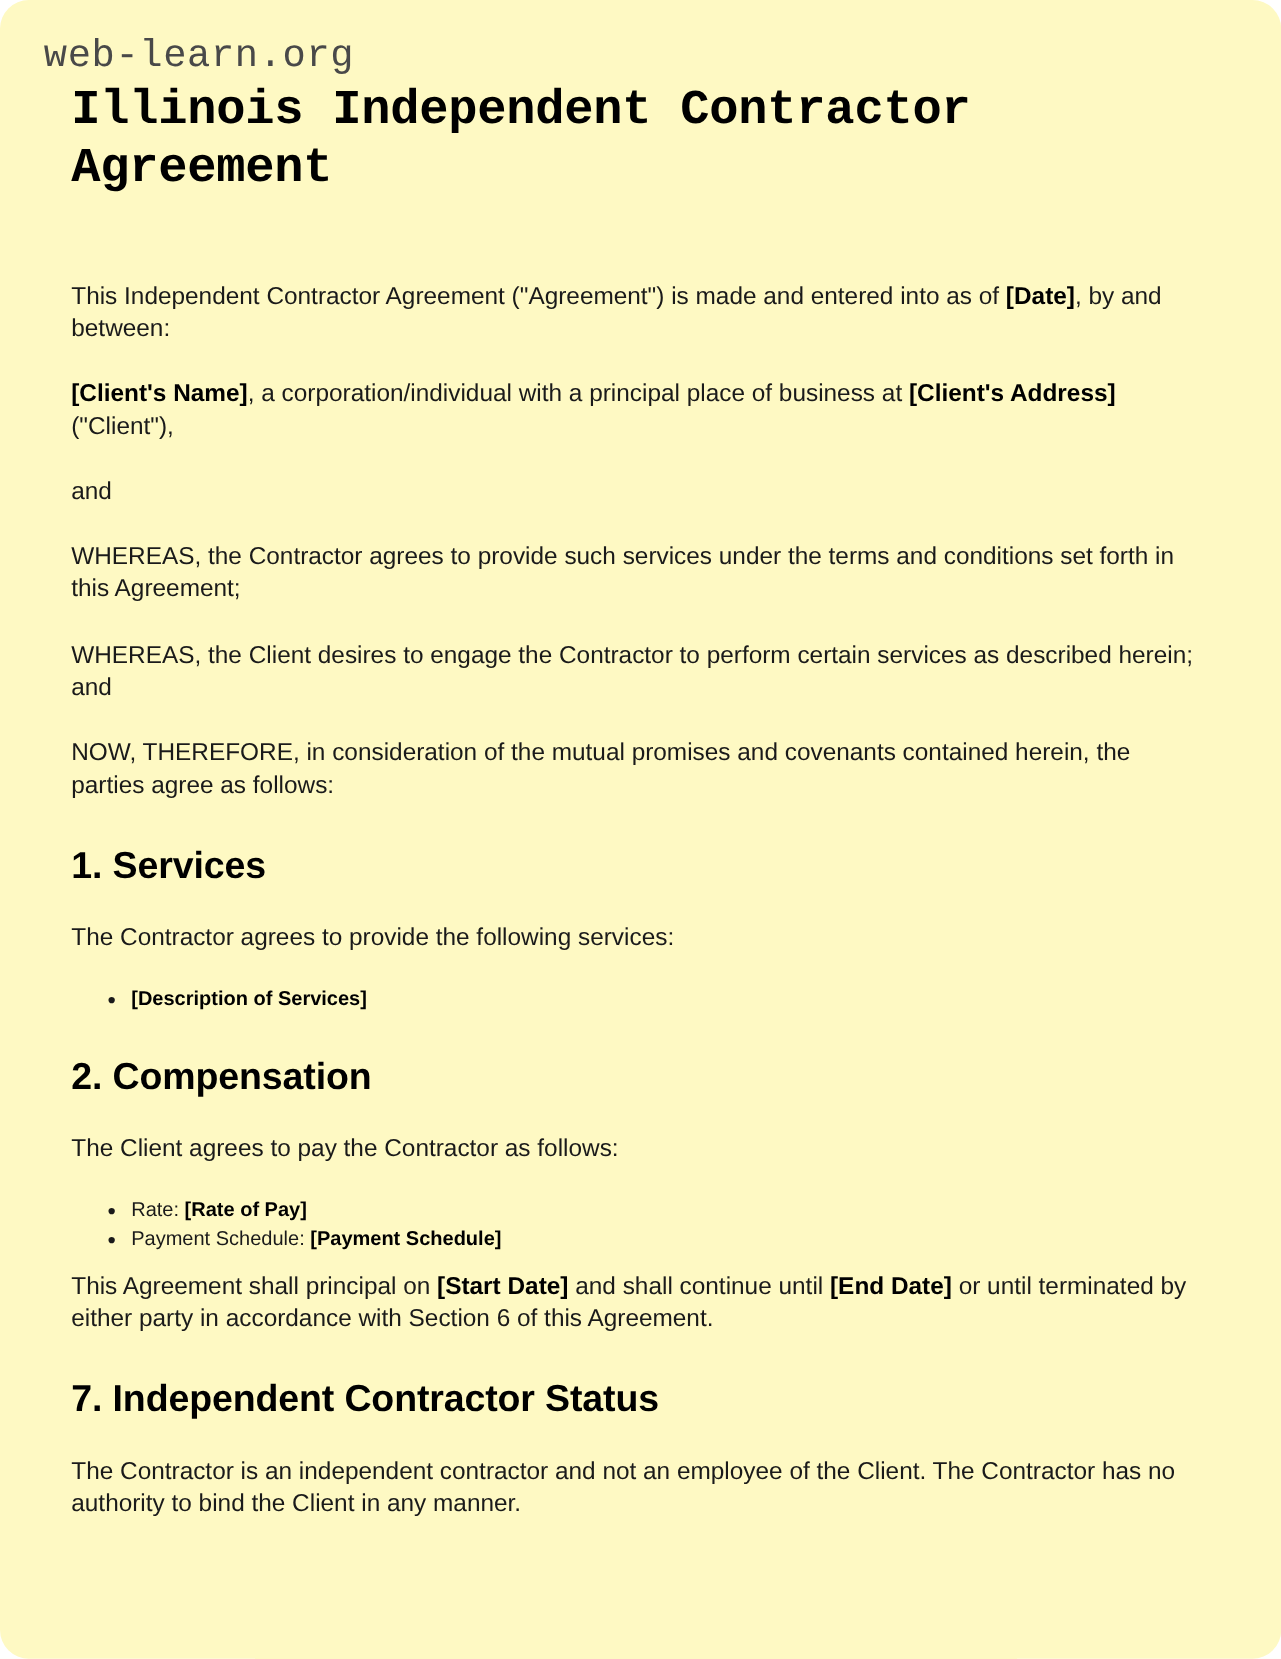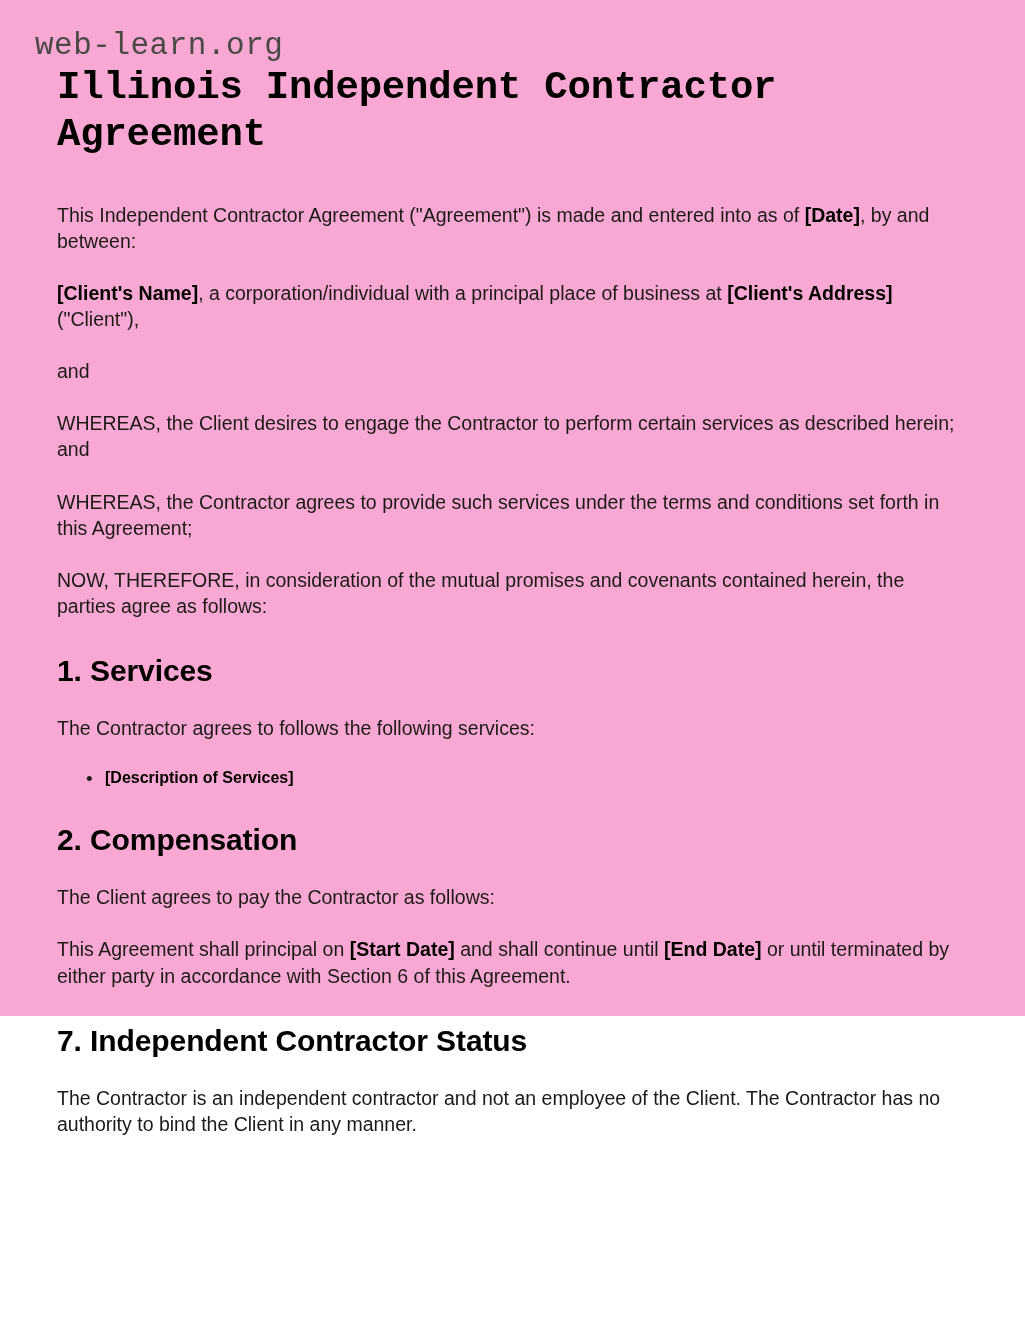--- a/index.html
+++ b/index.html
@@ -10,24 +10,25 @@
   body {
     width: 1025px;
     height: 1327px;
     font-family: "Liberation Sans", sans-serif;
     color: #1a1a1a;
     overflow: hidden;
   }
   .page {
     position: relative;
     width: 1025px;
-    height: 1016px;
-    background: #f9a8d4;
+    height: 1327px;
+    background: #fef9c3;
     box-sizing: border-box;
     padding: 0 62px 0 57px;
+    border-radius: 23px;
   }
   .site-logo {
     font-family: "Liberation Mono", "DejaVu Sans Mono", monospace;
     font-size: 31px;
     line-height: 1.05;
     color: #494949;
     letter-spacing: 0.5px;
     margin-left: -22px;
     padding-top: 30px;
     white-space: nowrap;
@@ -43,21 +44,21 @@
     letter-spacing: -0.2px;
   }
   p.para {
     font-size: 19.5px;
     line-height: 1.34;
     margin: 0 0 26px 0;
     color: #1a1a1a;
     max-width: 912px;
   }
   p.para:first-of-type {
-    margin-top: 42px;
+    margin-top: 64px;
   }
   h2.section-heading {
     font-size: 30px;
     font-weight: bold;
     line-height: 1.2;
     color: #000000;
     margin: 34px 0 26px 0;
     letter-spacing: -0.1px;
   }
   ul.bullets {
@@ -92,33 +93,37 @@
 
   <h1 class="doc-title">Illinois Independent Contractor Agreement</h1>
 
   <p class="para"><span>This Independent Contractor Agreement ("Agreement") is made and entered into as of </span><strong>[Date]</strong><span>, by and between:</span></p>
 
   <p class="para"><strong>[Client's Name]</strong><span>, a corporation/individual with a principal place of business at </span><strong>[Client's Address]</strong><span> ("Client"),</span></p>
 
   <p class="para">and</p>
 
 
+  <p class="para">WHEREAS, the Contractor agrees to provide such services under the terms and conditions set forth in this Agreement;</p>
+
   <p class="para">WHEREAS, the Client desires to engage the Contractor to perform certain services as described herein; and</p>
-
-  <p class="para">WHEREAS, the Contractor agrees to provide such services under the terms and conditions set forth in this Agreement;</p>
 
   <p class="para">NOW, THEREFORE, in consideration of the mutual promises and covenants contained herein, the parties agree as follows:</p>
 
   <h2 class="section-heading">1. Services</h2>
-  <p class="para tight">The Contractor agrees to follows the following services:</p>
+  <p class="para tight">The Contractor agrees to provide the following services:</p>
   <ul class="bullets">
     <li><strong>[Description of Services]</strong></li>
   </ul>
 
   <h2 class="section-heading">2. Compensation</h2>
   <p class="para tight">The Client agrees to pay the Contractor as follows:</p>
+  <ul class="bullets">
+    <li><span>Rate: </span><strong>[Rate of Pay]</strong></li>
+    <li><span>Payment Schedule: </span><strong>[Payment Schedule]</strong></li>
+  </ul>
 
   <p class="para"><span>This Agreement shall principal on </span><strong>[Start Date]</strong><span> and shall continue until </span><strong>[End Date]</strong><span> or until terminated by either party in accordance with Section 6 of this Agreement.</span></p>
 
   <h2 class="section-heading">7. Independent Contractor Status</h2>
   <p class="para">The Contractor is an independent contractor and not an employee of the Client. The Contractor has no authority to bind the Client in any manner.</p>
 
 </div>
 
 </body></html>

